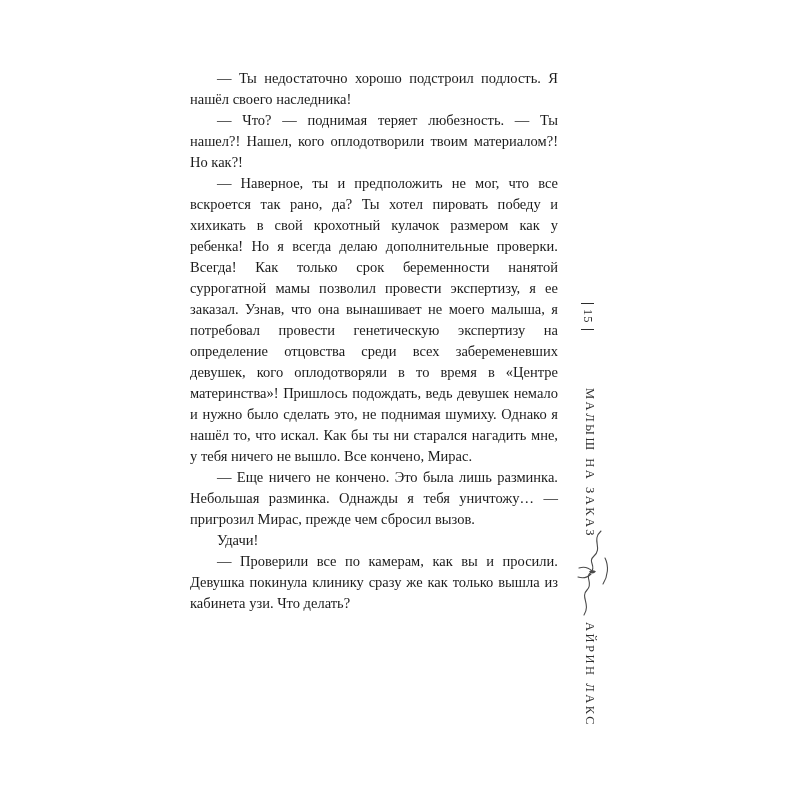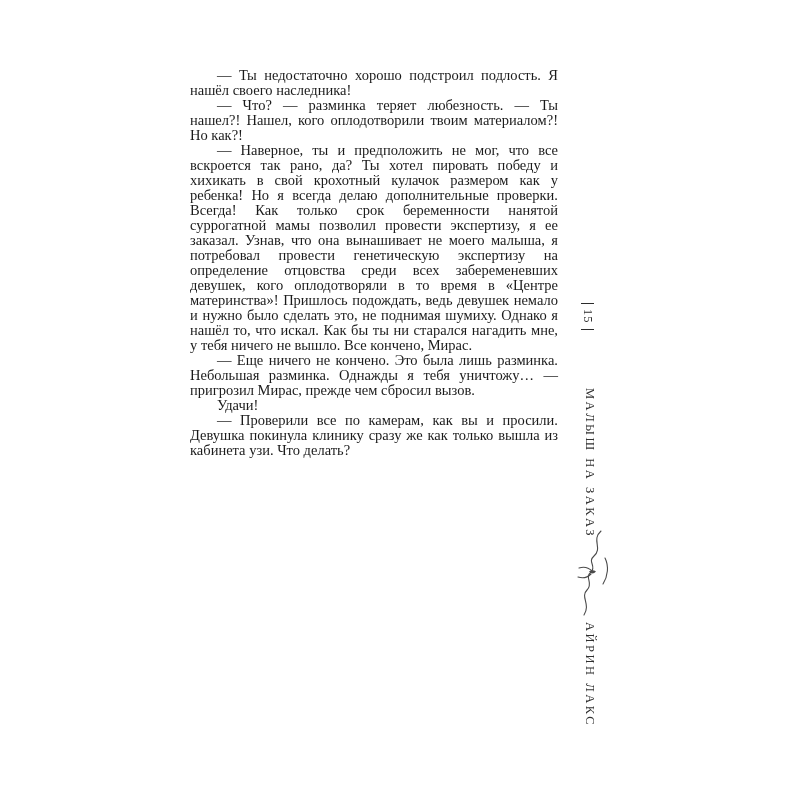--- a/index.html
+++ b/index.html
@@ -18,21 +18,21 @@
     height: 800px;
     background: #ffffff;
   }
   
   .text-column {
     position: absolute;
     left: 190px;
     top: 68px;
     width: 368px;
     font-size: 14.5px;
-    line-height: 15px;
+    line-height: 21px;
     text-align: justify;
   }
   .text-column p {
     margin: 0;
     padding: 0;
     text-indent: 27px;
   }
   
   .pagenum-block {
     position: absolute;
@@ -74,21 +74,21 @@
     height: 90px;
   }
 </style>
 </head>
 <body>
 
 <div class="page">
 
   <div class="text-column">
       <p>— Ты недостаточно хорошо подстроил подлость. Я нашёл своего наследника!</p>
-      <p>— Что? — разминка теряет любезность. — Ты нашел?! Нашел, кого оплодотворили твоим материалом?! Но как?!</p>
+      <p>— Что? — поднимая теряет любезность. — Ты нашел?! Нашел, кого оплодотворили твоим материалом?! Но как?!</p>
       <p>— Наверное, ты и предположить не мог, что все вскроется так рано, да? Ты хотел пировать победу и хихикать в свой крохотный кулачок размером как у ребенка! Но я всегда делаю дополнительные проверки. Всегда! Как только срок беременности нанятой суррогатной мамы позволил провести экспертизу, я ее заказал. Узнав, что она вынашивает не моего малыша, я потребовал провести генетическую экспертизу на определение отцовства среди всех забеременевших девушек, кого оплодотворяли в то время в «Центре материнства»! Пришлось подождать, ведь девушек немало и нужно было сделать это, не поднимая шумиху. Однако я нашёл то, что искал. Как бы ты ни старался нагадить мне, у тебя ничего не вышло. Все кончено, Мирас.</p>
       <p>— Еще ничего не кончено. Это была лишь разминка. Небольшая разминка. Однажды я тебя уничтожу… — пригрозил Мирас, прежде чем сбросил вызов.</p>
       <p>Удачи!</p>
       <p>— Проверили все по камерам, как вы и просили. Девушка покинула клинику сразу же как только вышла из кабинета узи. Что делать?</p>
     </div>
 
   <div class="pagenum-block">
     <div class="pagenum-rule"></div>
     <div class="pagenum">15</div>
     <div class="pagenum-rule"></div>

